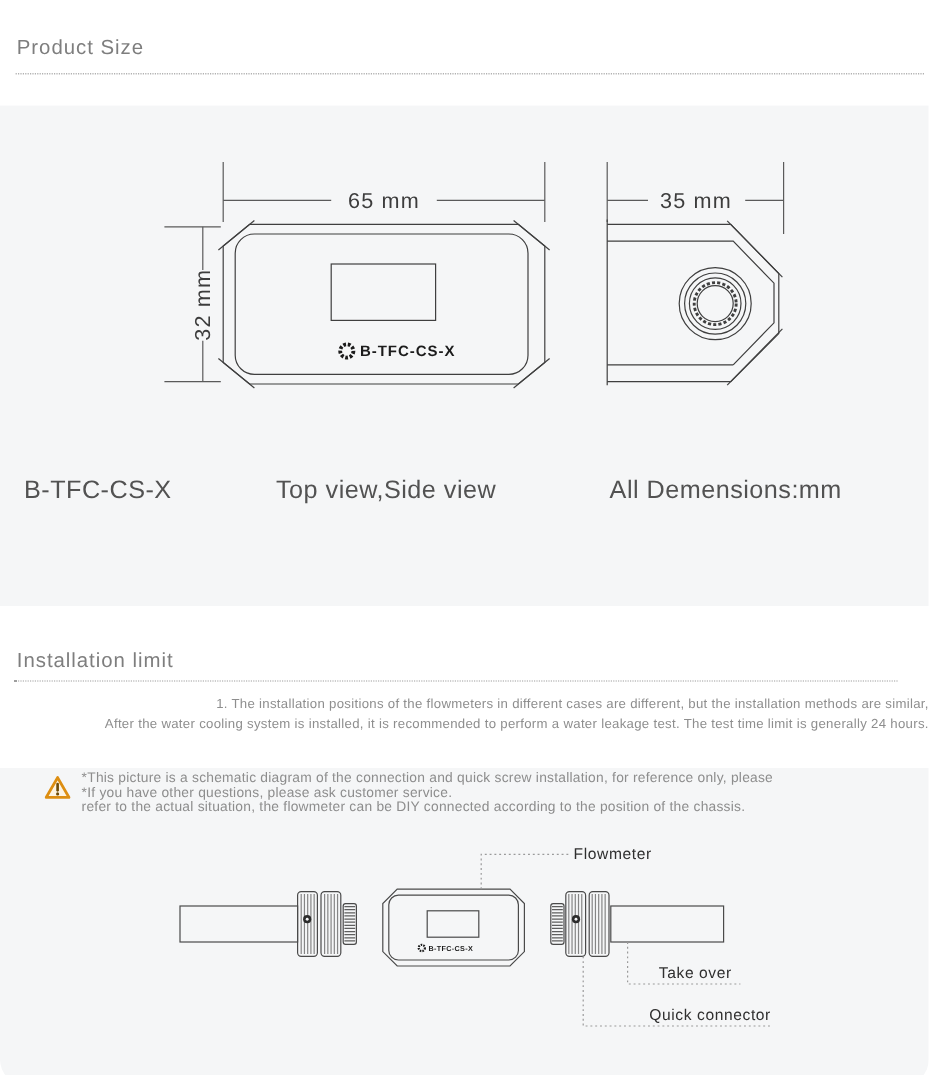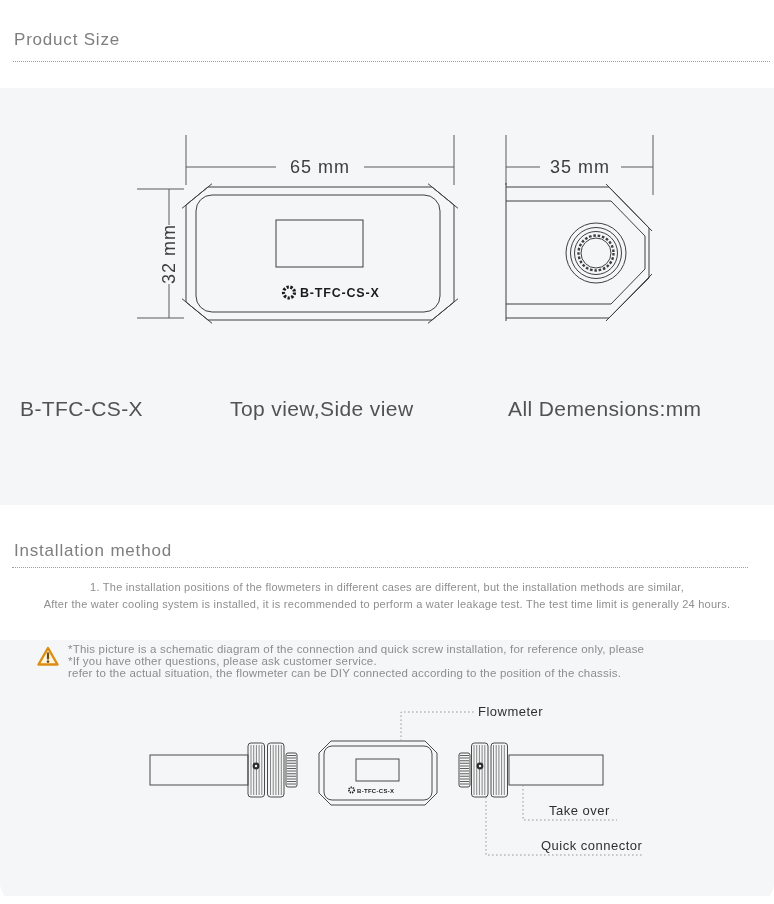--- a/index.html
+++ b/index.html
@@ -11,21 +11,21 @@
   .sec1 { top:0; height:88px; background:#fff; }
   .sec2 { top:88px; height:417px;padding-left:41px; }
   .sec3 { top:505px; height:135px; background:#fff; }
   .sec4 { top:640px; height:256px; }
   .sec5 { top:896px; height:8px; background:#fff; }
   h2.head { position:absolute; left:14px; font-size:17px; font-weight:400;
             color:#7e7e7e; letter-spacing:0.8px; }
   .dotline { position:absolute; height:0; border-top:1px dotted #9e9e9e; }
   .caption { position:absolute; top:309px; font-size:21px; color:#525252;
              letter-spacing:0.4px; white-space:nowrap; }
-  .notes { position:absolute; top:74px; left:0; width:774px; text-align:center;
+  .notes { position:absolute; top:74px; left:0; width:774px; text-align:right;
            font-size:11px; line-height:17px; color:#8e8e8e; letter-spacing:0.25px; }
   .notes div { white-space:nowrap; }
   .warn-wrap { position:absolute; top:6px; left:37px; }
   .warn-text { position:absolute; top:4px; left:68px; width:690px; font-size:11.5px;
                line-height:11.8px; color:#8d8d8d; letter-spacing:0.2px; }
   .warn-text div { white-space:nowrap; }
   svg { display:block; }
   svg text { font-family:"Liberation Sans", sans-serif; }
   .dimtxt { font-size:18px; fill:#3d3d3d; letter-spacing:1px; }
   .lbltxt { font-size:13px; fill:#2f2f2f; letter-spacing:0.5px; }
@@ -105,21 +105,21 @@
         </g>
       </g>
     </svg>
 
     <span class="caption" style="left:20px;">B-TFC-CS-X</span>
     <span class="caption" style="left:230px;text-align:center;">Top view,Side view</span>
     <span class="caption" style="left:508px;">All Demensions:mm</span>
   </div>
 
   <div class="sec sec3">
-    <h2 class="head" style="top:36px;">Installation method</h2>
+    <h2 class="head" style="top:36px;">Installation limit</h2>
     <div class="dotline" style="top:62px; left:12px; right:26px;"></div>
     <div class="notes">
       <div>1. The installation positions of the flowmeters in different cases are different, but the installation methods are similar,</div>
       <div>After the water cooling system is installed, it is recommended to perform a water leakage test. The test time limit is generally 24 hours.</div>
     </div>
   </div>
 
   <div class="sec sec4 sec-gray">
 
     <div class="warn-wrap">

